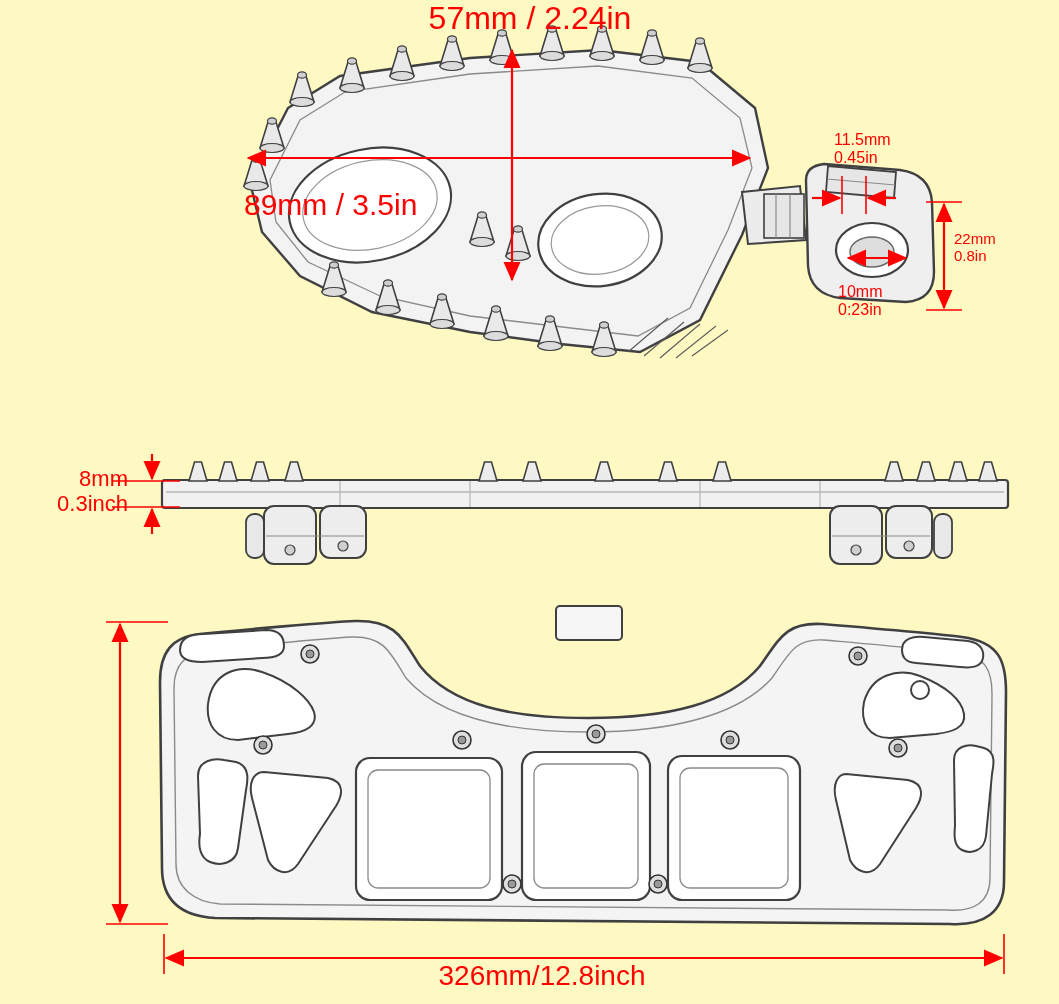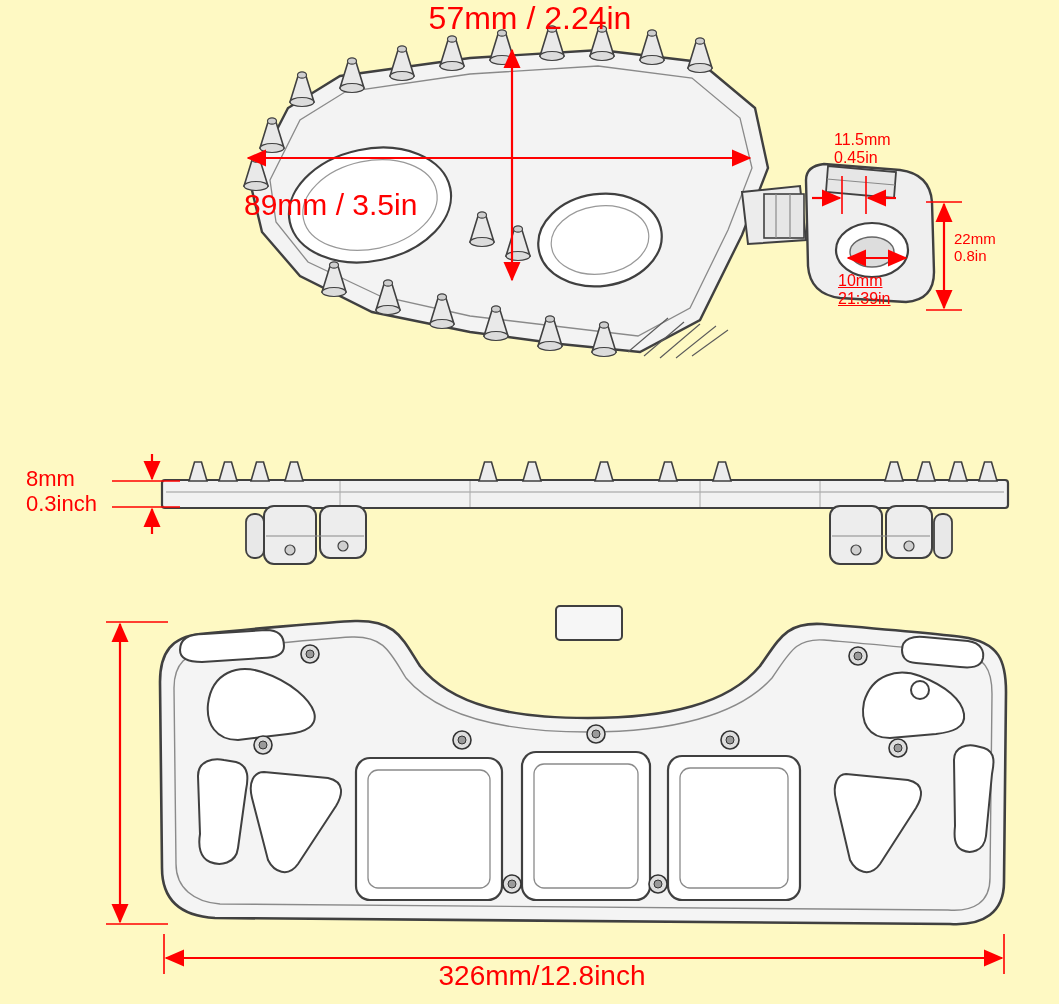--- a/index.html
+++ b/index.html
@@ -10,21 +10,21 @@
   .canvas svg{position:absolute;left:0;top:0;}
   .dim{
     position:absolute;color:#ff0000;white-space:nowrap;line-height:1.15;
     font-family:"Liberation Sans",sans-serif;
   }
   .dim .l{display:block;}
   .dim-xl{font-size:32px;}
   .dim-lg{font-size:30px;}
   .dim-md{font-size:28px;}
   .dim-113{font-size:24px;text-align:center;width:106px;}
-  .dim-8{font-size:22px;text-align:left;width:102px;}
+  .dim-8{font-size:22px;text-align:right;width:102px;}
   .dim-22{font-size:15px;}
   .dim-sm{font-size:16px;}
   .tc{text-align:center;}
 </style>
 </head>
 <body>
 
 <div class="canvas">
 
   <svg width="1059" height="1004" viewBox="0 0 1059 1004">
@@ -218,23 +218,23 @@
   <div class="dim dim-sm" style="left:834px;top:131px;">
     <span class="l">11.5mm</span>
     <span class="l">0.45in</span>
   </div>
 
   <div class="dim dim-22" style="left:954px;top:230px;">
     <span class="l">22mm</span>
     <span class="l">0.8in</span>
   </div>
 
-  <div class="dim dim-sm" style="left:838px;top:272px;text-decoration:underline;">
+  <div class="dim dim-sm" style="left:838px;top:283px;">
     <span class="l">10mm</span>
-    <span class="l">21:39in</span>
+    <span class="l">0:23in</span>
   </div>
 
   <div class="dim dim-8" style="left:26px;top:466px;">
     <span class="l">8mm</span>
     <span class="l">0.3inch</span>
   </div>
 
 
   <div class="dim dim-md tc" style="left:392px;top:960px;width:300px;">326mm/12.8inch</div>
 

